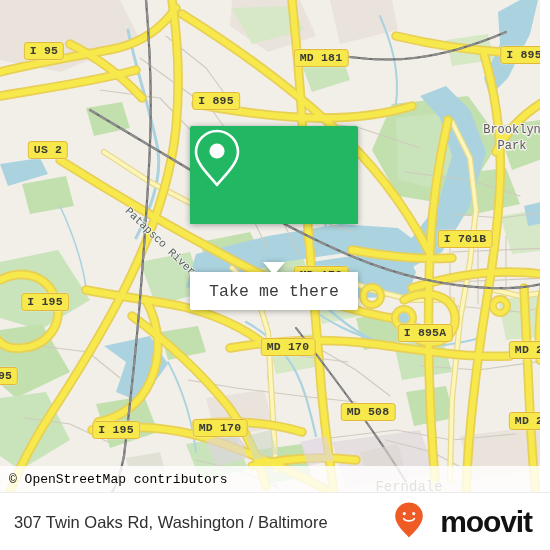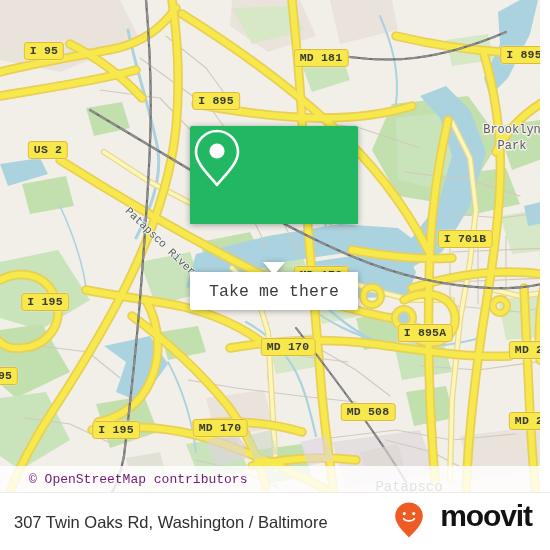--- a/index.html
+++ b/index.html
@@ -74,33 +74,33 @@
     border-top:13px solid #fff;
   }
 
   
   #attribution{
     position:absolute;left:0;top:466px;width:550px;height:26px;
     background:rgba(255,255,255,.82);
     display:flex;align-items:center;
   }
   #attribution span{
-    padding-left:9px;color:#701a75;font-size:13px;margin-left:20px;
+    padding-left:9px;color:#000000;font-size:13px;
   }
 
   
   #footer{
     position:absolute;left:0;top:492px;width:550px;height:58px;
     background:#fff;display:flex;align-items:center;
     border-top:1px solid #ececec;
   }
   #footer-address{
     padding-left:14px;color:#2f2f2f;font-size:16.5px;flex:1;white-space:nowrap;
   }
-  #brand{display:flex;padding-right:18px;gap:16px;}
+  #brand{display:flex;align-items:center;padding-right:18px;gap:16px;}
   #brand-word{
     color:#121212;font-size:30px;font-weight:bold;letter-spacing:-1.1px;
     line-height:30px;
   }
 </style>
 </head>
 <body>
 
 <div id="app">
 
@@ -342,21 +342,21 @@
     <div class="shield" style="left:288px;top:347px">MD 170</div>
     <div class="shield" style="left:529px;top:350px">MD 2</div>
     <div class="shield" style="left:368px;top:412px">MD 508</div>
     <div class="shield" style="left:116px;top:430px">I 195</div>
     <div class="shield" style="left:220px;top:428px">MD 170</div>
     <div class="shield" style="left:529px;top:421px">MD 2</div>
     <div class="shield" style="left:5px;top:376px">95</div>
 
     <div class="place" style="left:512px;top:138px">Brooklyn
 Park</div>
-    <div class="place" style="left:409px;top:487px;font-size:14px">Patapsco</div>
+    <div class="place" style="left:409px;top:487px;font-size:14px">Ferndale</div>
 
     <div class="river-label" style="left:131px;top:205px;transform:rotate(44deg)">Patapsco River</div>
 
     <div id="card">
       <div id="card-green">
         <span>
           <svg width="54" height="62" viewBox="0 0 54 62">
             <path d="M27 5 C15.4 5 6 14.4 6 26 C6 38 20 50 27 59 C34 50 48 38 48 26 C48 14.4 38.6 5 27 5 Z" fill="none" stroke="#ffffff" stroke-width="2.6" stroke-linejoin="round"></path>
             <circle cx="27" cy="25" r="7.6" fill="#ffffff"></circle>
           </svg>

